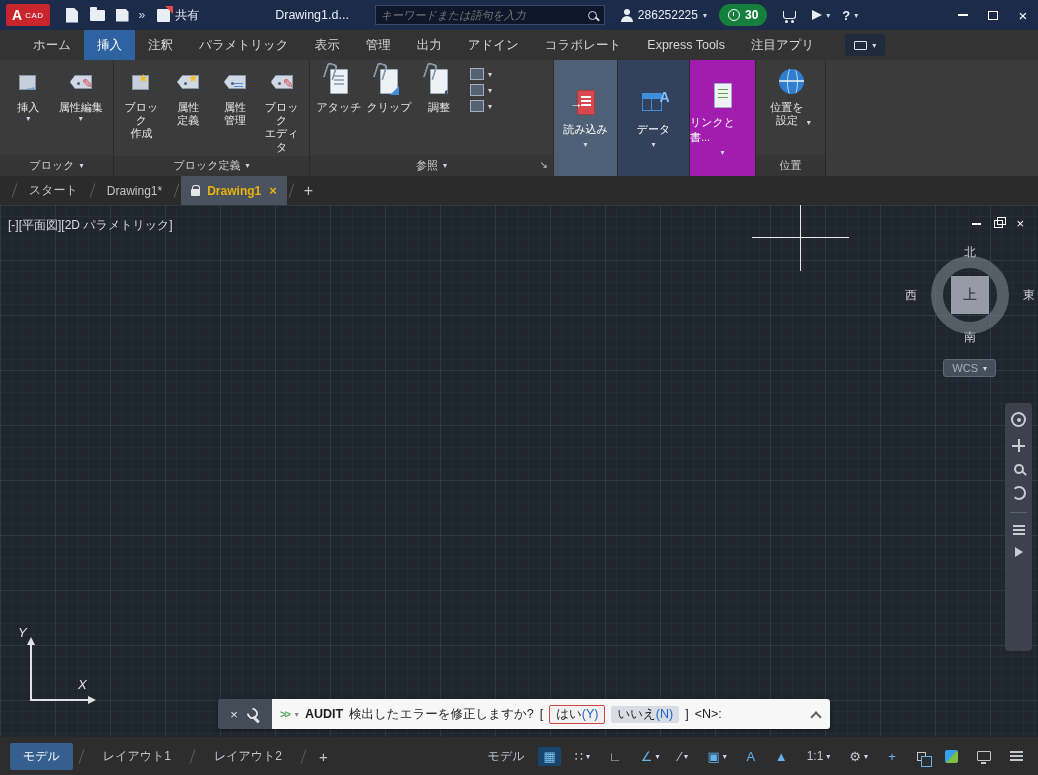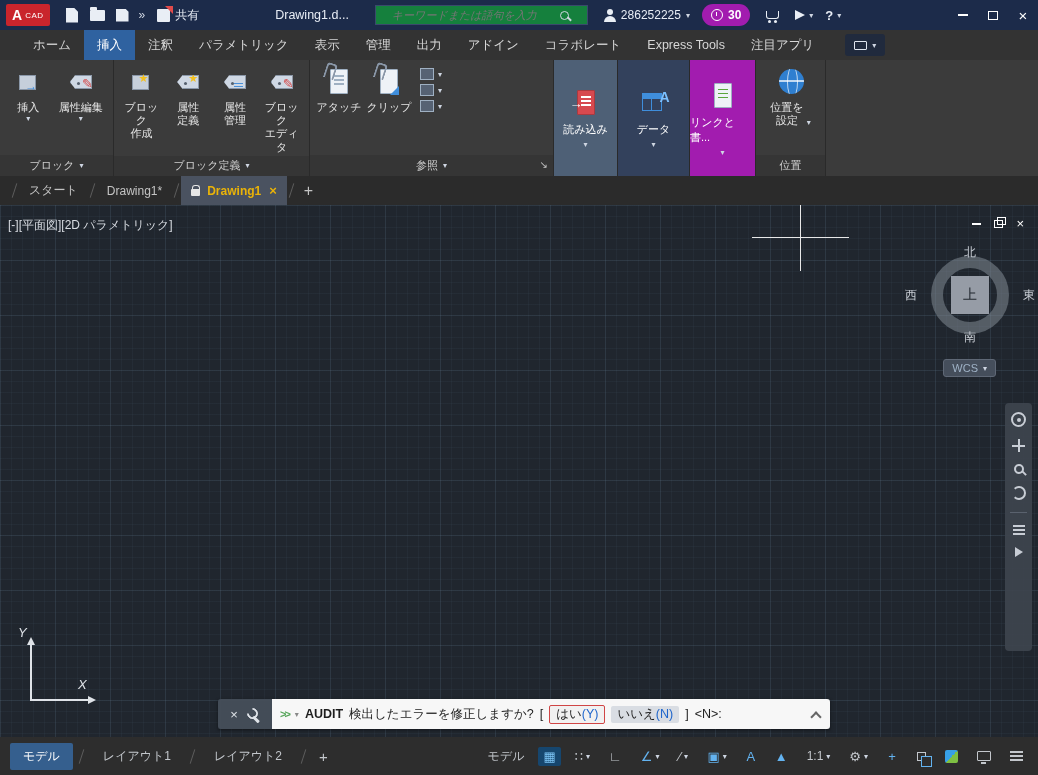--- a/index.html
+++ b/index.html
@@ -15,30 +15,30 @@
   .qa { width:25px; height:24px; display:grid; place-items:center; }
   .i-doc { width:12px; height:15px; background:#e9eef5; clip-path:polygon(0 0,65% 0,100% 28%,100% 100%,0 100%); }
   .i-folder { width:15px; height:11px; background:#e9eef5; border-radius:1px; position:relative; }
   .i-folder::before { content:""; position:absolute; top:-3px; left:0; width:7px; height:3px; background:#e9eef5; border-radius:1px 1px 0 0; }
   .i-save { width:13px; height:13px; background:#e9eef5; clip-path:polygon(0 0,75% 0,100% 25%,100% 100%,0 100%); }
   .expand { color:#cfd6e2; font-size:12px; padding:0 4px; }
   .share-btn { display:flex; align-items:center; gap:5px; margin:0 8px; font-size:12px; }
   .i-share { width:13px; height:13px; background:#e9eef5; position:relative; border-radius:1px; }
   .i-share::after { content:""; position:absolute; right:-3px; top:-3px; border:4px solid transparent; border-top-color:#e14b4b; border-right-color:#e14b4b; }
   .doc-title { margin-left:68px; font-size:12.5px; white-space:nowrap; }
-  .search { margin-left:26px; display:flex; align-items:center; background:#15803d; border:1px solid #3a4a6c; height:20px; width:213px; padding:0 16px; }
+  .search { margin-left:26px; display:flex; align-items:center; background:#0f172a; border:1px solid #3a4a6c; height:20px; width:230px; padding:0 5px; }
   .search input { flex:1; background:transparent; border:0; outline:0; color:#cdd6e6; font-style:italic; font-size:11px; font-family:inherit; }
   .i-mag { width:9px; height:9px; border:1.5px solid #cfd6e2; border-radius:50%; position:relative; margin:0 2px 0 6px; }
   .i-mag::after { content:""; position:absolute; width:5px; height:1.5px; background:#cfd6e2; transform:rotate(45deg); right:-4px; bottom:-1px; }
   .account { display:flex; align-items:center; gap:5px; margin-left:16px; font-size:12px; }
   .i-person { width:12px; height:13px; position:relative; }
   .i-person::before { content:""; position:absolute; left:3px; top:0; width:6px; height:6px; border-radius:50%; background:#e9eef5; }
   .i-person::after { content:""; position:absolute; left:0; bottom:0; width:12px; height:6px; border-radius:6px 6px 0 0; background:#e9eef5; }
   .caret { font-size:8px; color:#cfd6e2; }
-  .trial { display:flex; align-items:center; gap:5px; background:#a21caf; height:22px; border-radius:11px; padding:0 9px; margin-left:12px; font-size:12px; font-weight:bold; color:#fff; }
+  .trial { display:flex; align-items:center; gap:5px; background:#15803d; height:22px; border-radius:11px; padding:0 9px; margin-left:12px; font-size:12px; font-weight:bold; color:#fff; }
   .i-clock { width:12px; height:12px; border:1.5px solid #fff; border-radius:50%; position:relative; }
   .i-clock::after { content:""; position:absolute; left:4px; top:2px; width:1.5px; height:4px; background:#fff; box-shadow:2px 3px 0 -0.5px #fff; }
   .i-cart { width:13px; height:8px; border:1.5px solid #e9eef5; border-top:0; border-radius:0 0 3px 3px; position:relative; margin-left:16px; }
   .i-cart::before { content:""; position:absolute; left:1px; bottom:-5px; width:3px; height:3px; border-radius:50%; background:#e9eef5; box-shadow:6px 0 0 #e9eef5; }
   .appshare { margin-left:16px; display:flex; gap:4px; align-items:center; }
   .i-plane { width:0; height:0; border-left:10px solid #e9eef5; border-top:5px solid transparent; border-bottom:5px solid transparent; }
   .help { margin-left:12px; display:flex; gap:4px; align-items:center; font-size:13px; font-weight:bold; }
   .winbtns { margin-left:auto; display:flex; height:100%; }
   .win { width:30px; height:100%; display:grid; place-items:center; color:#fff; }
   .i-min { width:10px; height:2px; background:#fff; }
@@ -325,20 +325,26 @@
               <span class="pg lines"></span>
             </span>
           <span class="lbl">アタッチ</span>
         </div>
         <div class="bigbtn">
           <span class="icon32 clipmark">
               <span class="pg adorn-corner"></span>
             </span>
           <span class="lbl">クリップ</span>
         </div>
+        <div class="bigbtn">
+          <span class="icon32 clipmark">
+              <span class="pg adorn-half"></span>
+            </span>
+          <span class="lbl">調整</span>
+        </div>
         <div class="smallcol">
           <div class="smallrow">
             <span class="i-small"></span>
             <span class="caret">▾</span>
           </div>
           <div class="smallrow">
             <span class="i-small"></span>
             <span class="caret">▾</span>
           </div>
           <div class="smallrow">

